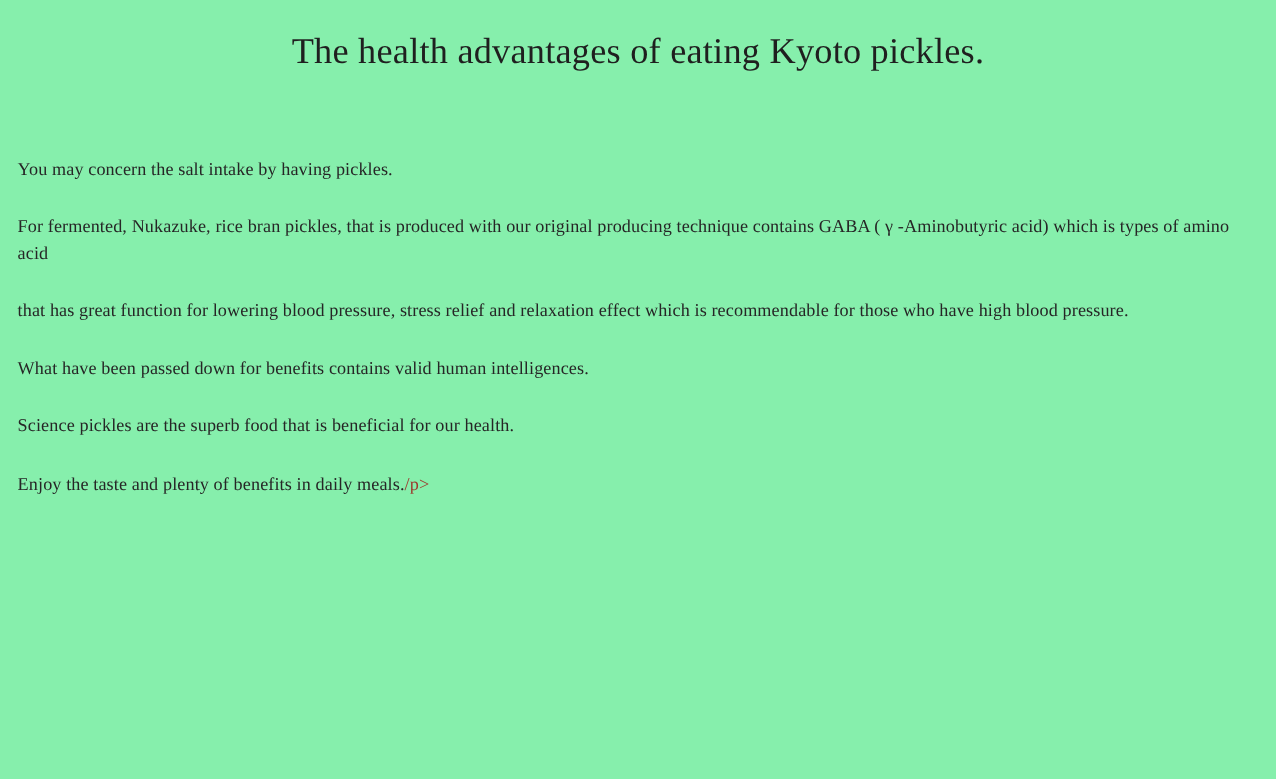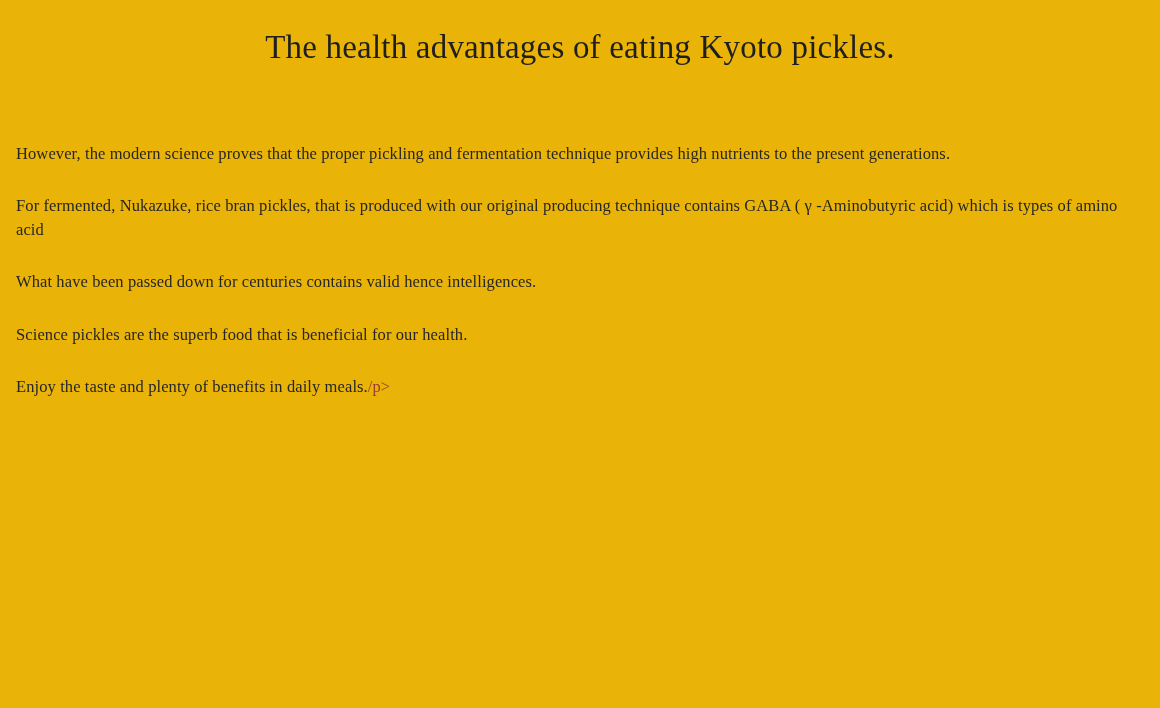--- a/index.html
+++ b/index.html
@@ -12,21 +12,21 @@
     height: 708px;
     overflow: hidden;
     font-family: "Liberation Serif", "DejaVu Serif", serif;
     color: #2b2b2b;
   }
   .page {
     width: 1160px;
     height: 708px;
     box-sizing: border-box;
     position: relative;
-    background: #eab308;
+    background: #86efac;
   }
   .article-title {
     text-align: center;
     font-family: "Liberation Serif", "DejaVu Serif", serif;
     font-weight: 400;
     font-size: 33px;
     line-height: 1.2;
     color: #1f1f1f;
     margin: 0;
     padding: 28px 40px 0 40px;
@@ -53,28 +53,29 @@
 </style>
 </head>
 <body>
 
 <div class="page">
 
   <h1 class="article-title">The health advantages of eating Kyoto pickles.</h1>
 
   <div class="body-block">
 
+    <p class="para">You may concern the salt intake by having pickles.</p>
 
-    <p class="para">However, the modern science proves that the proper pickling and fermentation technique provides high nutrients to the present generations.</p>
 
     <p class="para">For fermented, Nukazuke, rice bran pickles, that is produced with our original producing technique contains GABA ( γ -Aminobutyric acid) which is types of amino acid</p>
 
+    <p class="para">that has great function for lowering blood pressure, stress relief and relaxation effect which is recommendable for those who have high blood pressure.</p>
 
 
-    <p class="para">What have been passed down for centuries contains valid hence intelligences.</p>
+    <p class="para">What have been passed down for benefits contains valid human intelligences.</p>
 
 
 
     <p class="para">Science pickles are the superb food that is beneficial for our health.</p>
 
     <p class="para"><span>Enjoy the taste and plenty of benefits in daily meals.</span><span class="stray-tag">/p&gt;</span></p>
 
   </div>
 </div>
 

